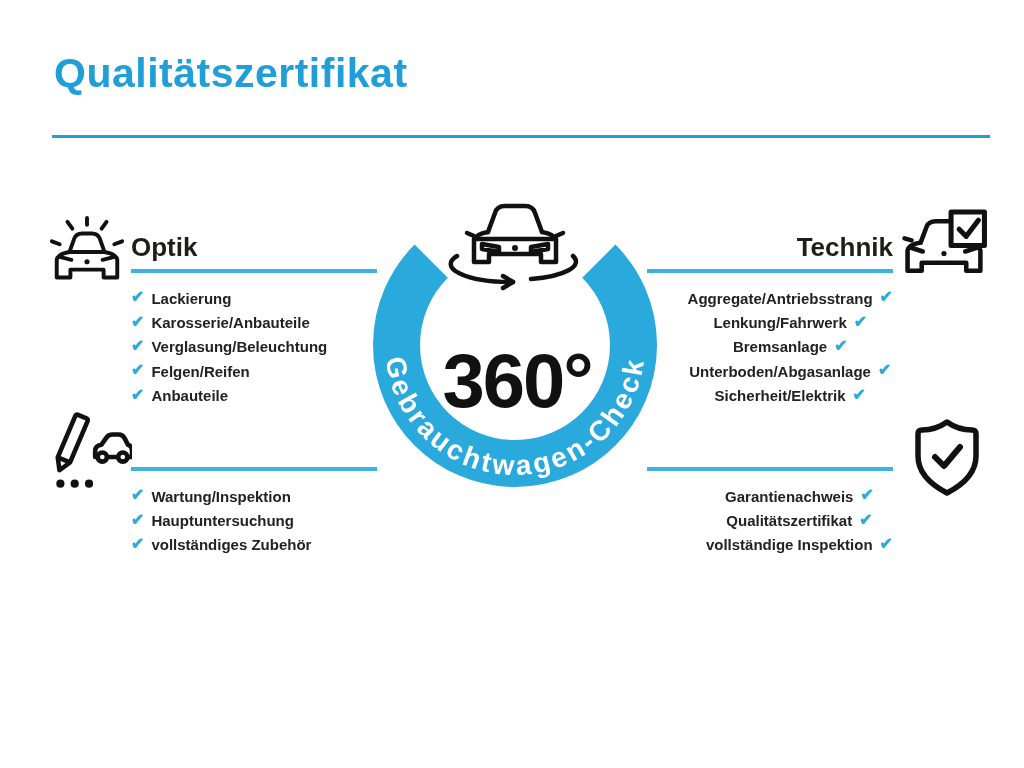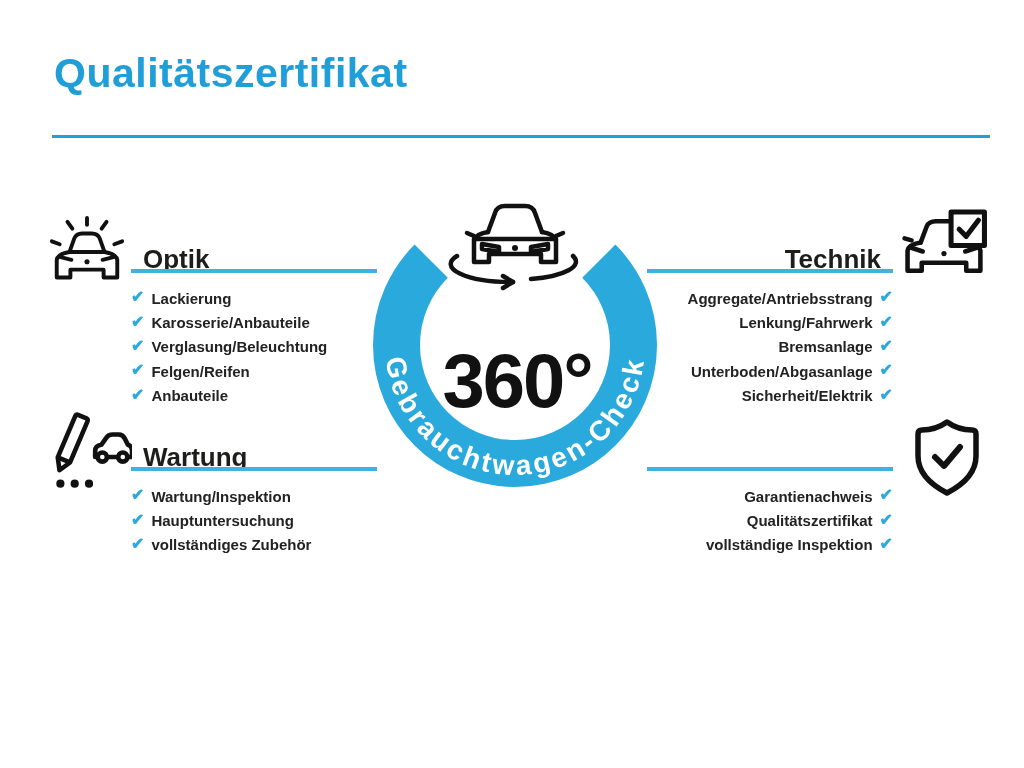--- a/index.html
+++ b/index.html
@@ -3,28 +3,28 @@
 <meta charset="utf-8">
 <style>
   html,body{margin:0;padding:0;background:#fff;}
   .page{position:relative;width:1024px;height:576px;background:#ffffff;overflow:hidden;
         font-family:"Liberation Sans",sans-serif;}
 
   .page-title{position:absolute;left:54px;top:50px;margin:0;
               font-size:41px;font-weight:bold;color:#1f9ed7;letter-spacing:.5px;}
   .title-rule{position:absolute;left:52px;top:135px;width:938px;height:3px;background:#1f9ed7;}
 
-  .sec-heading{position:absolute;margin:12px;font-size:26px;font-weight:bold;color:#1d1d1b;}
+  .sec-heading{position:absolute;margin:0;font-size:26px;font-weight:bold;color:#1d1d1b;}
   .sec-rule{position:absolute;width:246px;height:4px;background:#3eb3e0;}
 
   .checklist{position:absolute;list-style:none;margin:0;padding:0;
              font-size:15px;font-weight:bold;color:#222222;}
   .checklist li{height:24.4px;display:flex;align-items:center;gap:7px;white-space:nowrap;}
   .checklist.right{text-align:right;}
-  .checklist.right li{justify-content:flex-end;}
+  .checklist.right li{justify-content:center;}
   .check{color:#2aa9dc;font-size:16px;line-height:1;transform:translateY(-1px);}
 
   .icon-abs{position:absolute;}
 
   .footer-text{position:absolute;left:136px;top:656px;
                font-size:17px;font-weight:bold;color:#0e2b5a;line-height:23px;}
 
   svg{display:block;}
 </style>
 </head>
@@ -83,21 +83,20 @@
       </g>
       <path d="M50,46 V40 Q50,35 56,34 L61,27 Q63,24 67,24 H73 Q77,24 79,28 L82,34 Q86,35 86,40 V46 H83"></path>
       <circle cx="57" cy="46" r="4.5"></circle>
       <circle cx="77" cy="46" r="4.5"></circle>
       <path d="M62,46 H72"></path>
       <circle cx="16" cy="72" r="4" fill="#111" stroke="none"></circle>
       <circle cx="30" cy="72" r="4" fill="#111" stroke="none"></circle>
       <circle cx="44" cy="72" r="4" fill="#111" stroke="none"></circle>
     </svg>
   </span>
-  <h2 class="sec-heading" style="left:131px;top:430px">Wartung</h2>
   <div class="sec-rule" style="left:131px;top:467px"></div>
   <ul class="checklist" style="left:131px;top:484px">
     <li>
         <span class="check">✔</span>
         <span>Wartung/Inspektion</span>
       </li>
     <li>
         <span class="check">✔</span>
         <span>Hauptuntersuchung</span>
       </li>

